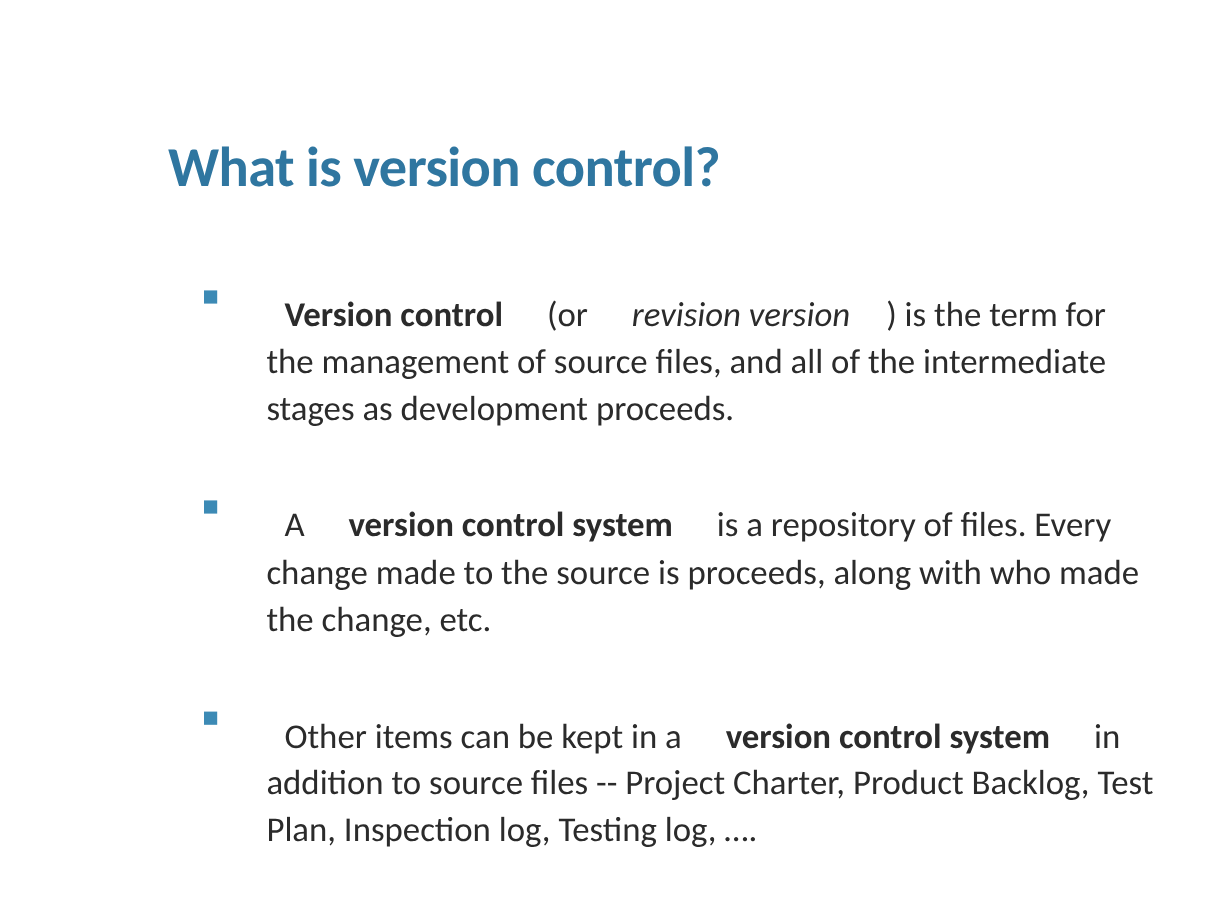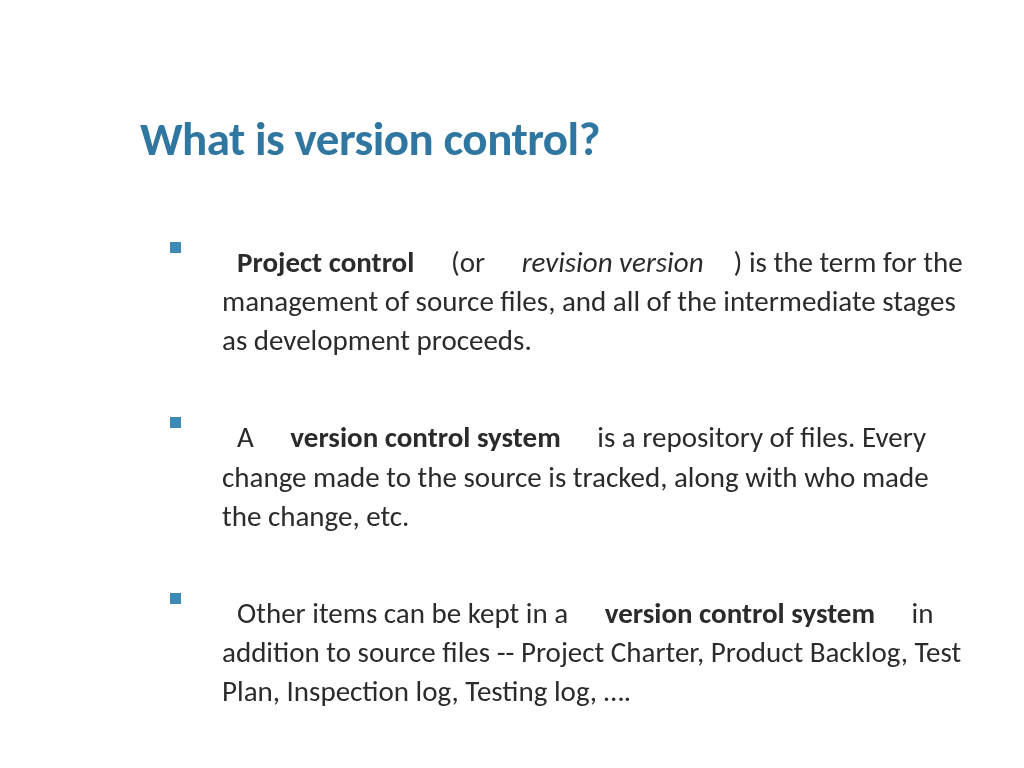--- a/index.html
+++ b/index.html
@@ -59,25 +59,25 @@
 </style>
 </head>
 <body>
 
 <div class="slide">
   <h1 class="title">What is version control?</h1>
 
   <div class="content">
     <div class="bullet-item">
       <div class="bullet-marker"></div>
-      <div class="bullet-text"><span class="bold">Project control</span><span> (or </span><span class="italic">revision version</span><span>) is the term for the management of source files, and all of the intermediate stages as development proceeds.</span></div>
+      <div class="bullet-text"><span class="bold">Version control</span><span> (or </span><span class="italic">revision version</span><span>) is the term for the management of source files, and all of the intermediate stages as development proceeds.</span></div>
     </div>
     <div class="bullet-item">
       <div class="bullet-marker"></div>
-      <div class="bullet-text"><span>A </span><span class="bold">version control system</span><span> is a repository of files. Every change made to the source is tracked, along with who made the change, etc.</span></div>
+      <div class="bullet-text"><span>A </span><span class="bold">version control system</span><span> is a repository of files. Every change made to the source is proceeds, along with who made the change, etc.</span></div>
     </div>
     <div class="bullet-item">
       <div class="bullet-marker"></div>
       <div class="bullet-text"><span>Other items can be kept in a </span><span class="bold">version control system</span><span> in addition to source files -- Project Charter, Product Backlog, Test Plan, Inspection log, Testing log, ….</span></div>
     </div>
   </div>
 
   <div class="page-number">2</div>
 </div>
 

